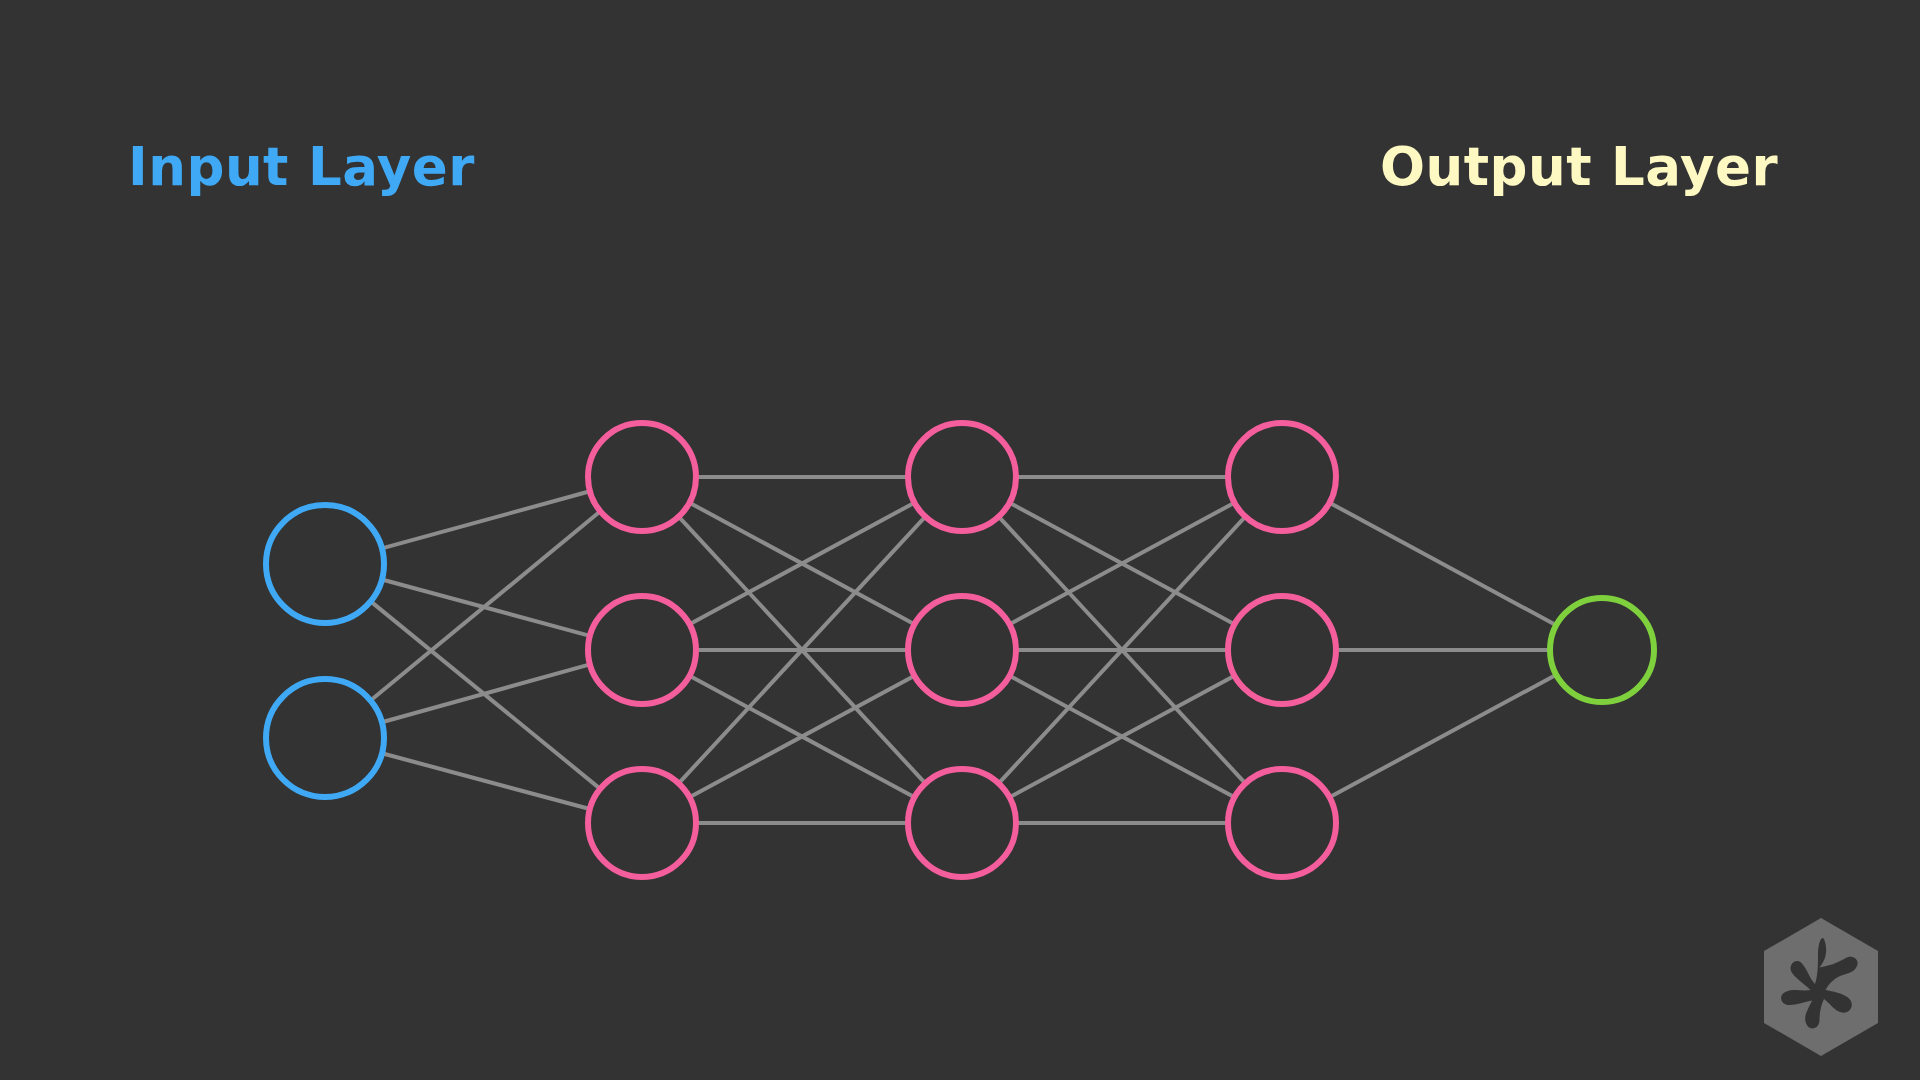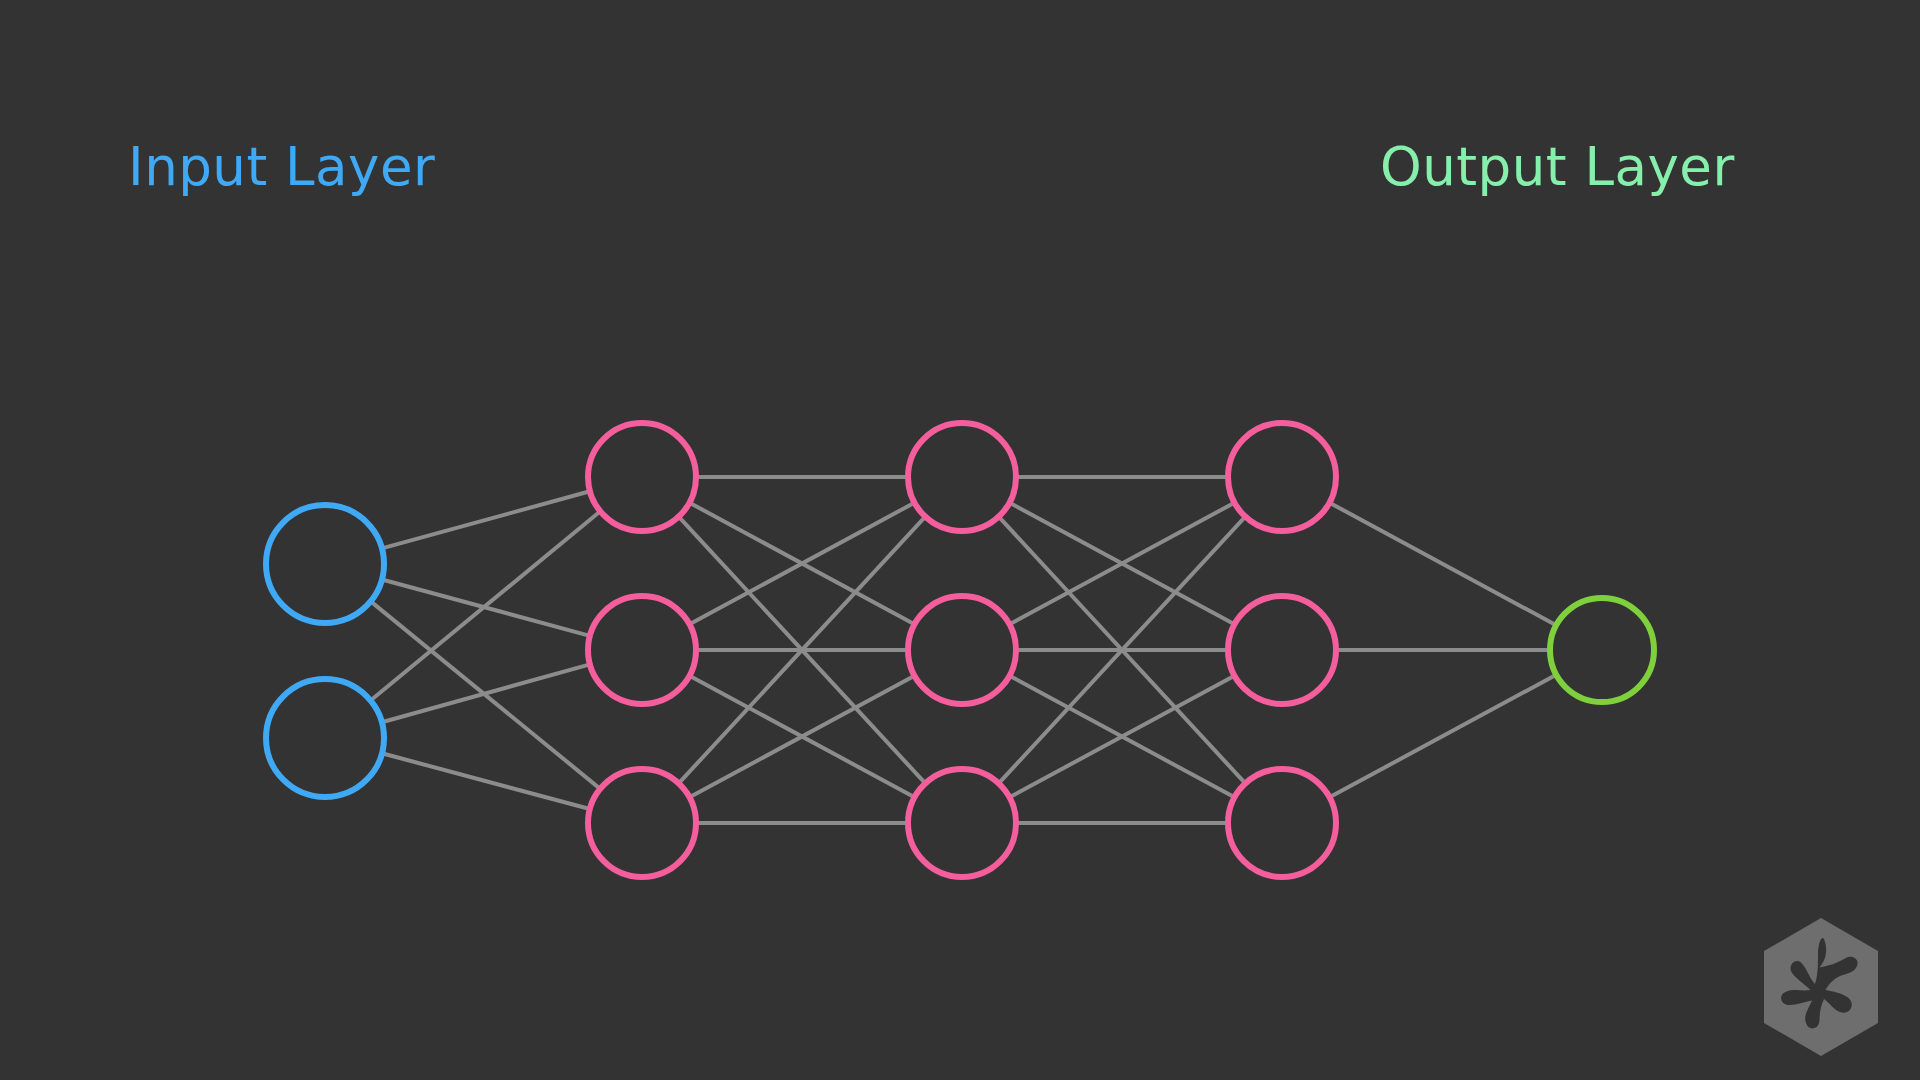--- a/index.html
+++ b/index.html
@@ -18,21 +18,21 @@
   #stage {
     position: absolute;
     top: 0; left: 0;
     width: 1920px;
     height: 1080px;
     background: #333333;
   }
   .label {
     position: absolute;
     font-family: "DejaVu Sans", sans-serif;
-    font-weight: normal;
+    font-weight: bold;
     font-size: 53px;
     letter-spacing: 0.5px;
     white-space: nowrap;
     line-height: 1;
     user-select: none;
   }
   #label-input  { left: 128px;  top: 140px; }
   #label-hidden { left: 692px;  top: 140px; }
   #label-output { left: 1380px; top: 140px; }
 
@@ -99,21 +99,21 @@
         <circle cx="1282" cy="477" r="54" fill="none" stroke="#F45E9C" stroke-width="6"></circle>
         <circle cx="1282" cy="650" r="54" fill="none" stroke="#F45E9C" stroke-width="6"></circle>
         <circle cx="1282" cy="823" r="54" fill="none" stroke="#F45E9C" stroke-width="6"></circle>
         <circle cx="1602" cy="650" r="52" fill="none" stroke="#7ED03C" stroke-width="6"></circle>
       </g>
   </svg>
 
   <div class="label" id="label-input" style="color: rgb(63, 169, 245);">Input Layer</div>
 
 
-  <div class="label" id="label-output" style="color: #86efac;">Output Layer</div>
+  <div class="label" id="label-output" style="color: #fef9c3;">Output Layer</div>
 
   <svg id="watermark" viewBox="0 0 100 100" xmlns="http://www.w3.org/2000/svg">
     <path id="wm-hex" d="M50 4 L88 26 L88 74 L50 96 L12 74 L12 26 Z" stroke="none" fill="#6E6E6E"></path>
     <path id="wm-glyph" d="M52 18 C55 26 53 32 49 37 C55 36 61 34 66 31
              C70 28 76 31 74 36 C72 41 66 41 62 43
              C58 45 55 48 53 52 C58 53 64 54 68 57
              C73 61 70 68 64 67 C59 66 56 61 52 58
              C50 62 49 67 49 72 C49 78 42 80 40 74
              C38 69 42 64 44 59 C39 60 34 62 29 62
              C23 62 21 55 27 53 C32 51 38 53 43 52

